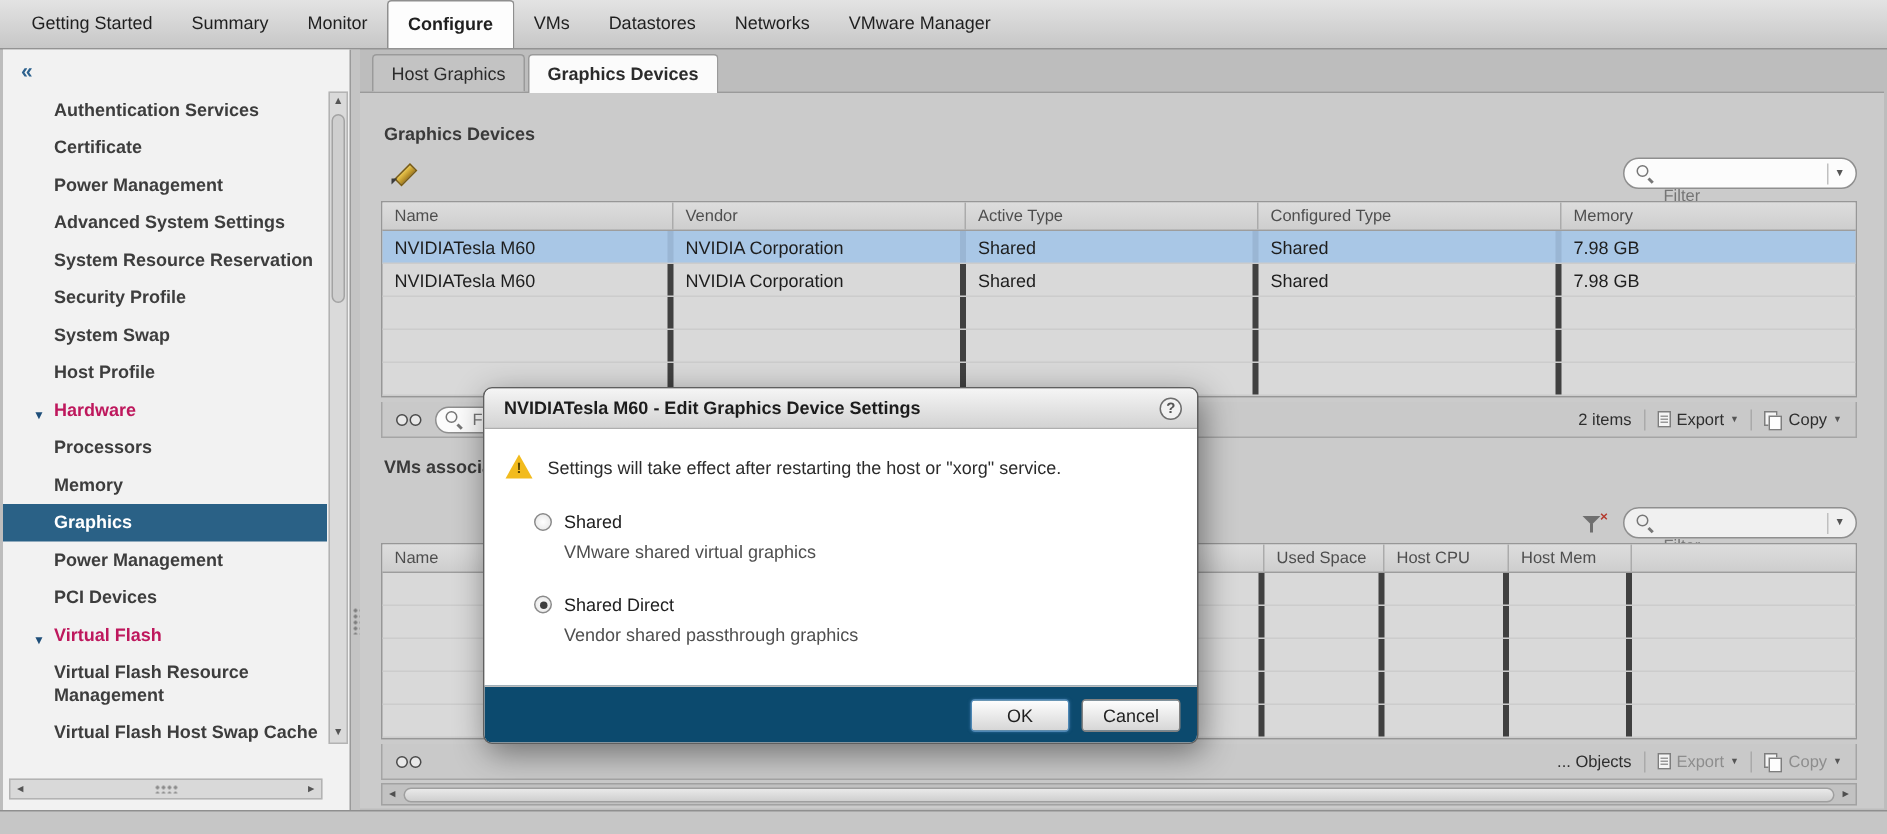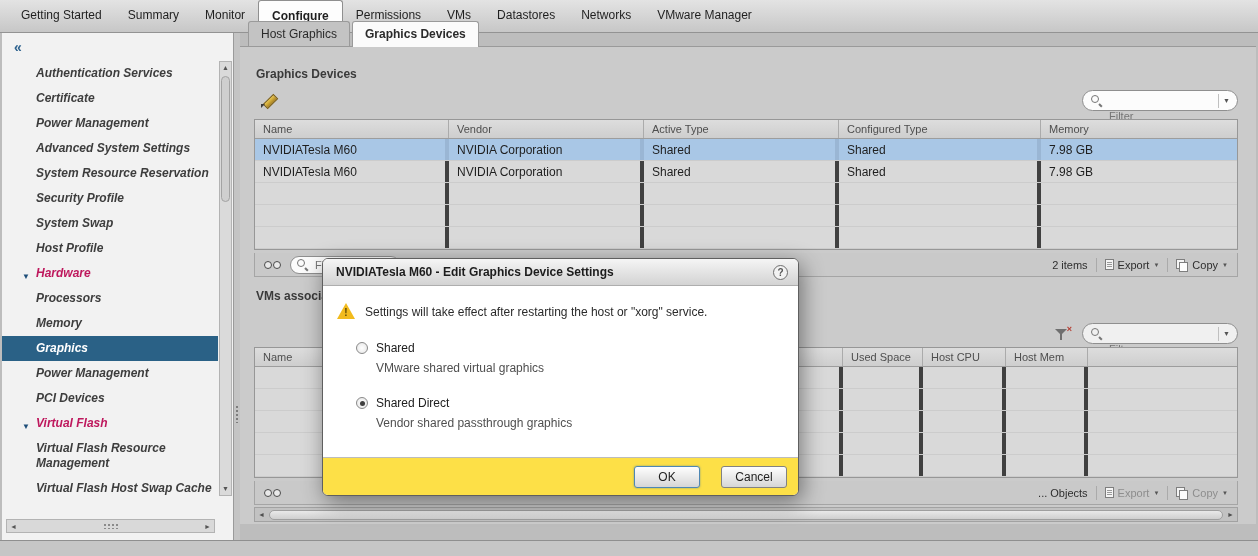--- a/index.html
+++ b/index.html
@@ -8,40 +8,40 @@
 
   
   .topbar { position:absolute; left:0; top:0; width:100%; height:33px; background:linear-gradient(#e3e3e3,#c7c7c7); border-bottom:1px solid #939393; display:flex; align-items:flex-end; padding-left:8px; }
   .top-tab { padding:0 13px; line-height:31px; height:32px; font-size:12px; color:#1f1f1f; cursor:default; white-space:nowrap; }
   .top-tab.active { background:#fdfdfd; border:1px solid #8f8f8f; border-bottom:none; border-radius:3px 3px 0 0; font-weight:bold; }
 
   
   .sidebar { position:absolute; left:2px; top:33px; width:232px; height:507px; background:#f2f2f2; border-right:1px solid #9a9a9a; }
   .collapse-btn { position:absolute; left:12px; top:6px; font-size:14px; font-weight:bold; color:#2e628e; cursor:pointer; }
   .nav { position:absolute; left:0; top:28px; right:15px; bottom:44px; overflow:hidden; }
-  .nav-item { position:relative; padding:5px 2px 5px 34px; font-size:12px; font-weight:bold; color:#3d3d3d; line-height:15px; cursor:pointer;font-style:italic; }
+  .nav-item { position:relative; padding:5px 2px 5px 34px; font-size:12px; font-weight:bold; color:#3d3d3d; line-height:15px; cursor:pointer; }
   .nav-item .tri { position:absolute; left:20px; top:8px; font-size:8px; color:#1e4e79; }
   .nav-item.group .nav-label { color:#be185d; }
   .nav-item.selected { background:#2a6186; }
   .nav-item.selected .nav-label { color:#ffffff;margin-top:17px; }
 
   .vscroll { position:absolute; right:1px; top:28px; width:13px; bottom:44px; background:#dadada; border:1px solid #b3b3b3; }
   .vs-arrow { position:absolute; left:0; right:0; height:12px; line-height:12px; text-align:center; font-size:7px; color:#555; cursor:pointer; }
   .vs-arrow.up { top:0; }
   .vs-arrow.down { bottom:0; }
   .vs-thumb { position:absolute; left:1px; right:1px; top:14px; height:126px; background:#cfcfcf; border:1px solid #a3a3a3; border-radius:5px; cursor:pointer; }
 
   .side-hscroll { position:absolute; left:4px; right:18px; bottom:7px; height:14px; background:#d9d9d9; border:1px solid #b3b3b3; display:flex; align-items:center; justify-content:space-between; font-size:7px; color:#555; padding:0 3px; }
   .grip-h { width:16px; height:6px; background:radial-gradient(circle, #8a8a8a 1px, transparent 1.3px); background-size:4px 4px; }
 
   .splitter { position:absolute; left:234px; top:33px; width:6px; height:507px; background:#c4c4c4; cursor:col-resize; }
   .grip-dots { position:absolute; top:372px; left:1px; width:5px; height:18px; background:radial-gradient(circle, #7d7d7d 1px, transparent 1.3px); background-size:4px 4px; }
 
   
-  .main { position:absolute; left:240px; top:17px; right:2px; height:507px; }
+  .main { position:absolute; left:240px; top:32px; right:2px; height:507px; }
   .subtabs { position:absolute; left:8px; top:4px; display:flex; gap:2px; z-index:2; }
   .subtab { padding:0 12px; line-height:24px; height:25px; font-size:12px; color:#2b2b2b; background:#c3c3c3; border:1px solid #9a9a9a; border-bottom:none; border-radius:3px 3px 0 0; cursor:pointer; }
   .subtab.active { background:#fbfbfb; font-weight:bold; height:26px; }
   .panel { position:absolute; left:0; top:29px; right:0; bottom:0; background:#cbcbcb; border-top:1px solid #9a9a9a; }
 
   .sec-title { position:absolute; left:16px; font-size:12px; font-weight:bold; color:#3a3a3a; white-space:nowrap; }
   .t1 { top:20px; }
   .t2 { top:242px; }
 
   .edit-pencil { position:absolute; left:20px; top:44px; width:18px; height:18px; cursor:pointer; }
@@ -109,35 +109,34 @@
   .warn-row { display:flex; gap:9px; padding:17px 16px 0 14px; align-items:flex-start; }
   .warn-icon { position:relative; width:19px; height:17px; flex:none; }
   .warn-tri { position:absolute; left:0; top:0; width:0; height:0; border-left:9px solid transparent; border-right:9px solid transparent; border-bottom:16px solid #f2bb1d; }
   .warn-bang { position:absolute; left:0; right:1px; top:4px; text-align:center; font-size:10px; font-weight:bold; color:#5a4500; }
   .warn-text { font-size:12px; color:#2b2b2b; padding-top:2px; }
   .opt { display:flex; gap:8px; margin:21px 0 0 33px; align-items:flex-start; }
   .radio { width:12px; height:12px; border:1px solid #8a8a8a; border-radius:50%; background:radial-gradient(#ffffff,#e4e4e4); margin-top:1px; flex:none; position:relative; cursor:pointer; }
   .radio.checked::after { content:""; position:absolute; left:3px; top:3px; width:5px; height:5px; border-radius:50%; background:#3f3f3f; }
   .opt-label { font-size:12px; color:#202020; cursor:pointer; }
   .opt-desc { font-size:12px; color:#4f4f4f; margin-top:6px; }
-  .dlg-footer { height:38px; flex:none; background:#fde047; border-top:1px solid #bcbcbc; display:flex; align-items:center; justify-content:flex-end; gap:21px; padding-right:11px; }
+  .dlg-footer { height:38px; flex:none; background:#0c4a6e; border-top:1px solid #bcbcbc; display:flex; align-items:center; justify-content:flex-end; gap:8px; padding-right:11px; }
   .btn { height:22px; min-width:66px; font-size:12px; color:#1f1f1f; background:linear-gradient(#fefefe,#d6d6d6); border:1px solid #828282; border-radius:3px; font-family:inherit; cursor:pointer; padding:0 12px; }
   .btn.ok { border-color:#4e87b4; box-shadow:0 0 2px rgba(60,120,170,0.7); }
 </style>
 </head>
 <body>
 
 <div class="app">
 
   <div class="topbar">
     <div class="top-tab">Getting Started</div>
     <div class="top-tab">Summary</div>
     <div class="top-tab">Monitor</div>
     <div class="top-tab active">Configure</div>
-    <div class="top-tab">Permissions</div>
     <div class="top-tab">VMs</div>
     <div class="top-tab">Datastores</div>
     <div class="top-tab">Networks</div>
     <div class="top-tab">VMware Manager</div>
   </div>
 
   <div class="sidebar">
     <div class="collapse-btn">«</div>
     <div class="nav">
       <div class="nav-item"><span class="nav-label">Authentication Services</span></div>

